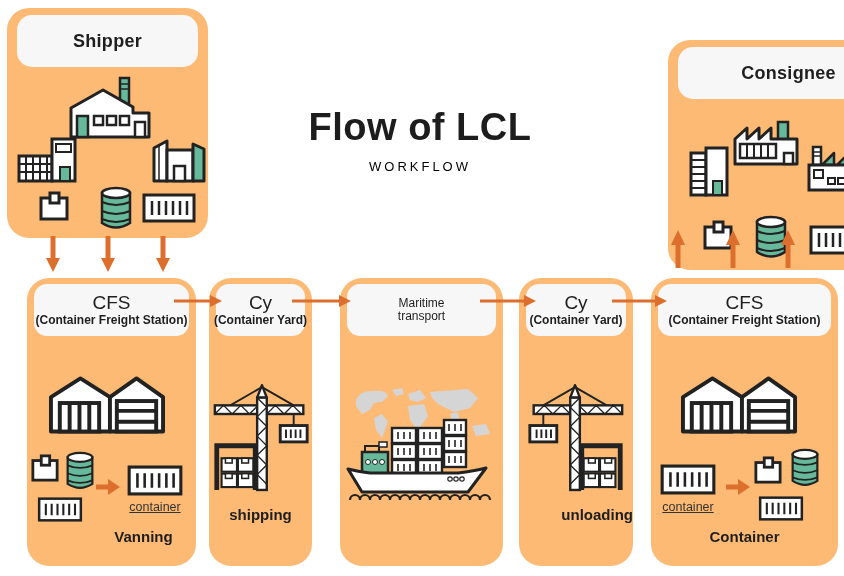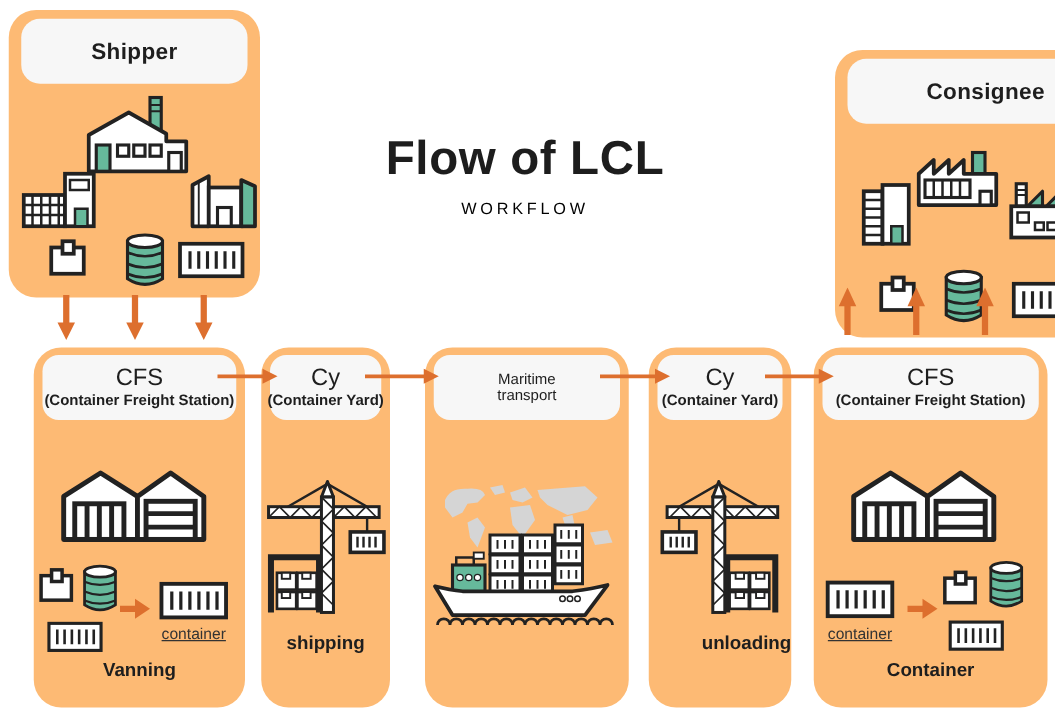--- a/index.html
+++ b/index.html
@@ -189,21 +189,21 @@
     </svg>
     <svg class="abs" style="left:68px;top:200px;" width="26" height="18" viewBox="0 0 26 18">
       <line x1="1" y1="9" x2="15" y2="9" stroke="#dd6f2e" stroke-width="5"></line>
       <path d="M13 1 L25 9 L13 17 Z" fill="#dd6f2e"></path>
     </svg>
     <svg class="abs" style="left:99px;top:187px;" width="58" height="31" viewBox="0 0 54 30">
       <rect x="2" y="2" width="50" height="26" fill="#fff" stroke="#222" stroke-width="3"></rect>
       <path d="M10 8 V22 M17 8 V22 M24 8 V22 M31 8 V22 M38 8 V22 M45 8 V22" stroke="#222" stroke-width="2.5"></path>
     </svg>
     <span class="small-label" style="left:95px;top:222px;width:66px;">container</span>
-    <div class="caption" style="top:250px;">Vanning</div>
+    <div class="caption" style="top:250px;margin-left:32px;">Vanning</div>
   </section>
 
   <section class="card stage" style="left:209px;top:278px;width:103px;height:288px;">
     <div class="pill">
       <span class="stage-title">Cy</span>
       <span class="stage-sub">(Container Yard)</span>
     </div>
     <svg class="abs" style="left:2px;top:102px;" width="100" height="118" viewBox="0 0 104 118">
       <path d="M53 5 L20 24 M53 5 L86 24" stroke="#222" stroke-width="2" fill="none"></path>
       <path d="M48 16 L53 3 L58 16 Z" fill="#fff" stroke="#222" stroke-width="2.5" stroke-linejoin="round"></path>

